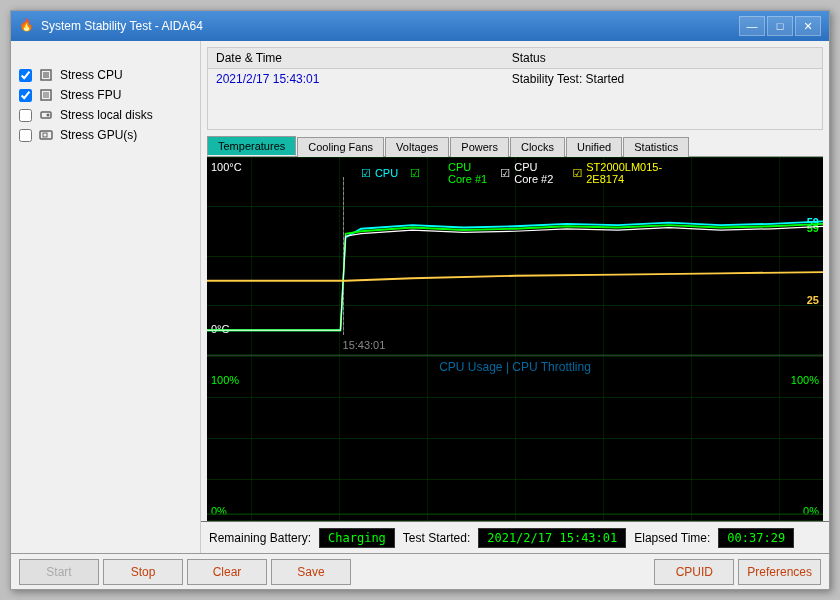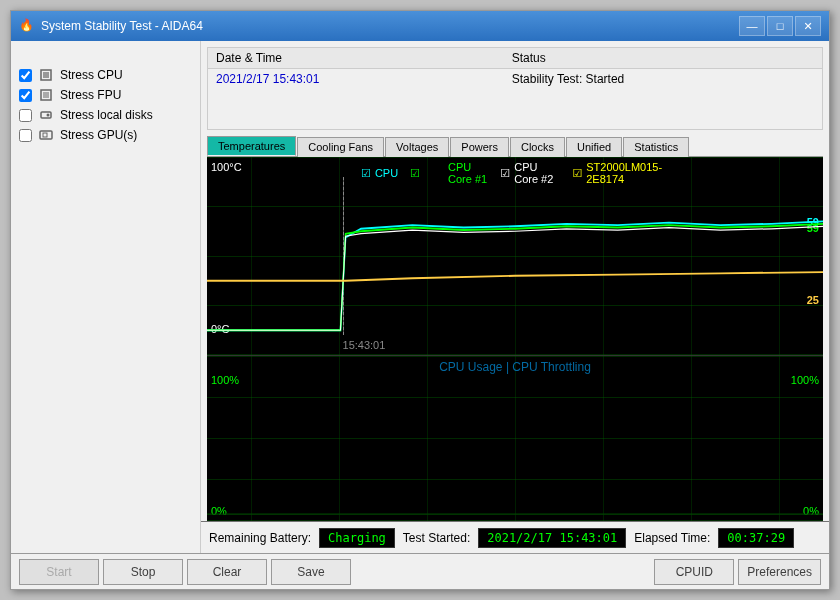--- a/index.html
+++ b/index.html
@@ -272,21 +272,21 @@
       gap: 4px;
       flex-shrink: 0;
     }
     .bottom-btn {
       min-width: 80px;
       height: 26px;
       border: 1px solid #999;
       background: #e8e8e8;
       cursor: pointer;
       font-size: 12px;
-      color: #404040;
+      color: #c2410c;
       padding: 0 8px;
     }
     .bottom-btn:disabled { color: #aaa; background: #e0e0e0; }
     .spacer { flex: 1; }
   </style>
 </head>
 <body>
 
 <div class="window">
 

